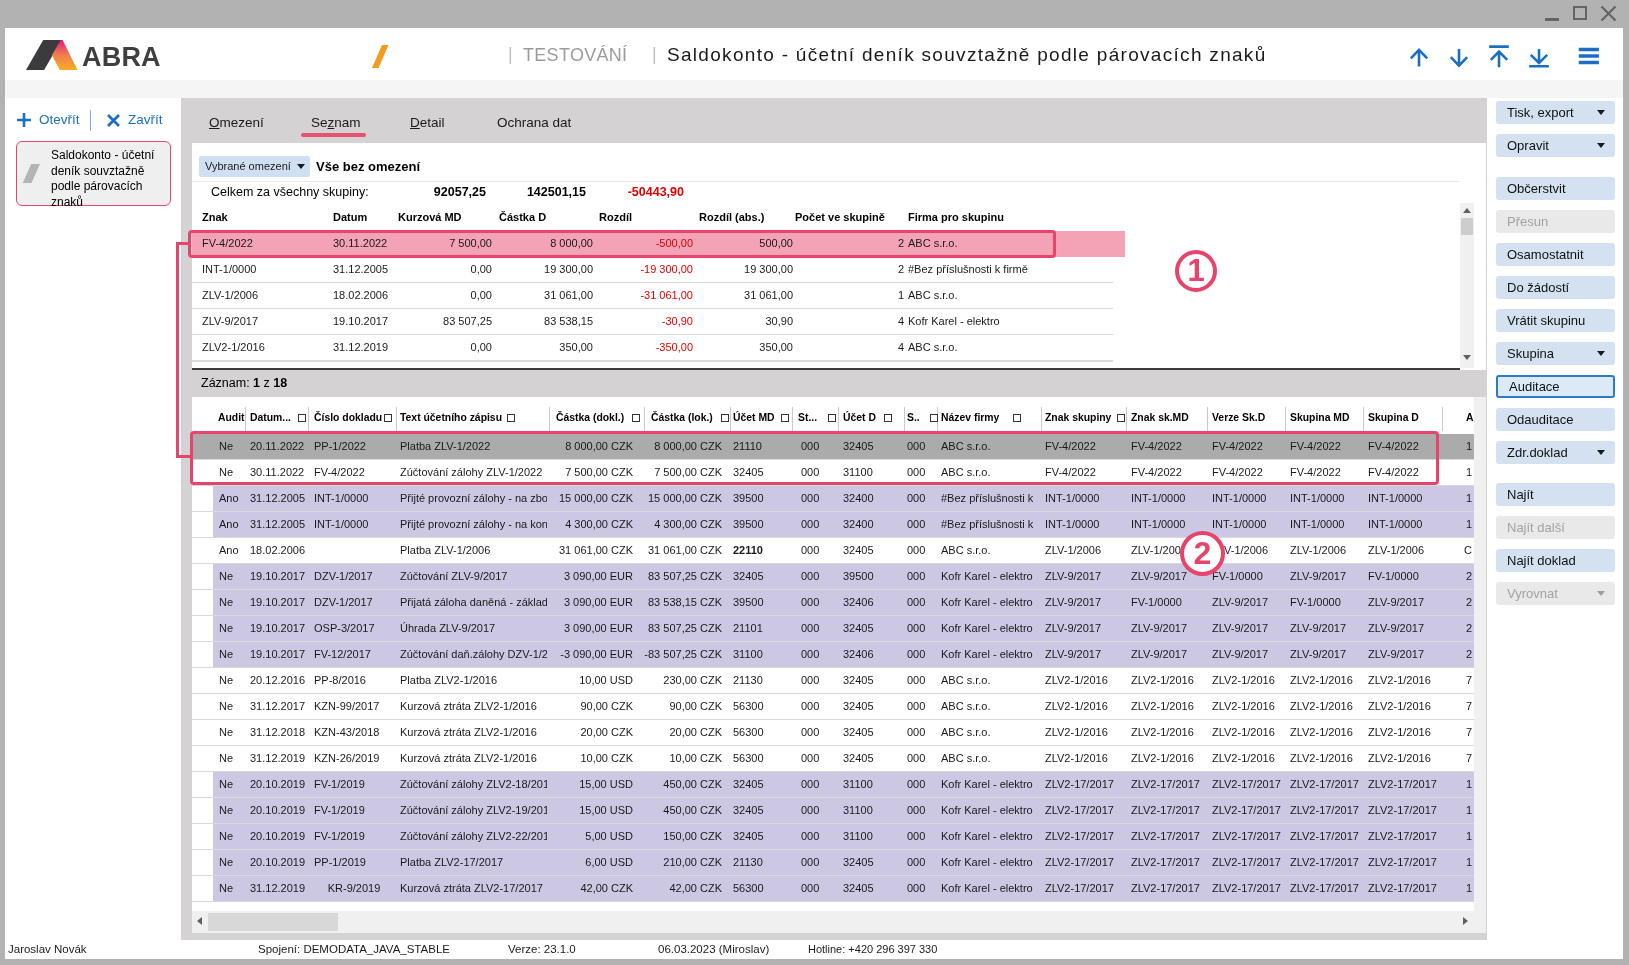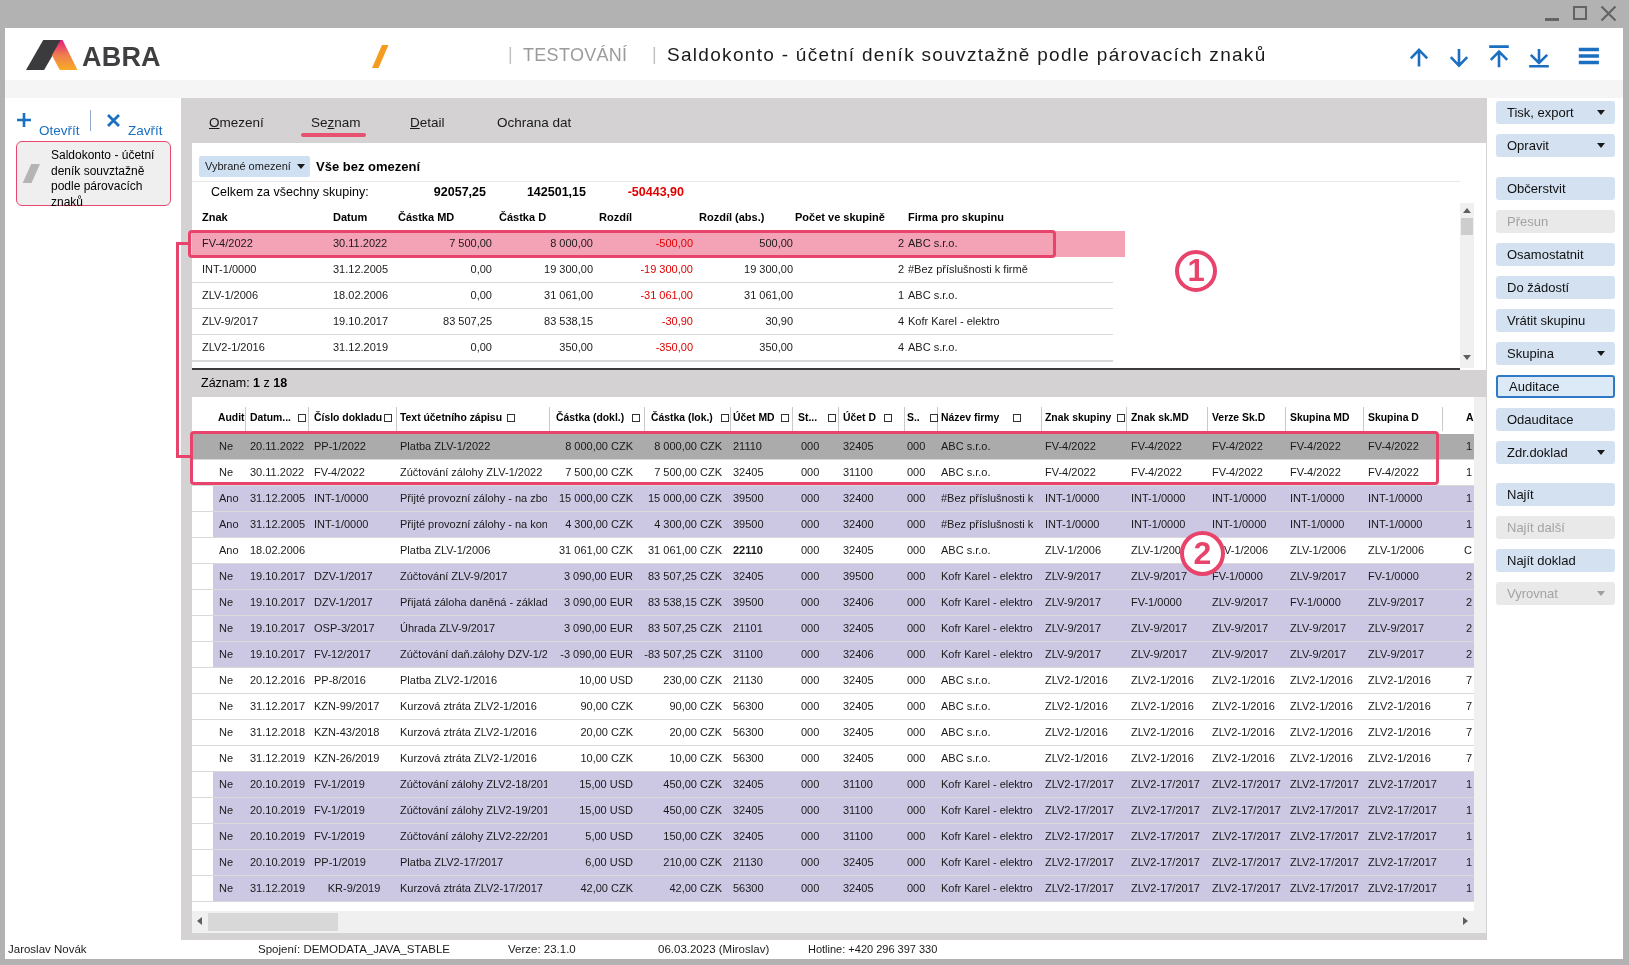--- a/index.html
+++ b/index.html
@@ -8,21 +8,21 @@
 .win {position:absolute;left:5px;top:28px;width:1618px;height:931px;background:#fff;}
 .c {position:absolute;top:0;height:25px;line-height:25px;font-size:11px;color:#1a1a1a;overflow:hidden;white-space:nowrap;}
 .r1 {position:absolute;left:192px;width:933px;height:26px;}
 .r2 {position:absolute;left:192px;width:1282px;height:26px;}
 .h2t {position:absolute;top:0;height:26px;line-height:26px;font-size:10.4px;font-weight:bold;color:#000;white-space:nowrap;}
 .hbox {position:absolute;top:9px;width:8px;height:8px;border:1px solid #333;background:#fff;}
 .btn {position:absolute;left:1496px;width:119px;height:23px;background:#d3e1f1;border-radius:3px;font-size:13px;color:#111;line-height:23px;padding-left:11px;}
 .btn.dis {background:#e9e9e9;color:#a3a3a3;}
 .btn.act {background:#dce9f6;border:2px solid #2e7ac6;line-height:19px;}
 .arr {position:absolute;right:10px;top:9px;width:0;height:0;border-left:4.5px solid transparent;border-right:4.5px solid transparent;border-top:5.5px solid #1a1a1a;}
-.blue {color:#1b6fc1;margin-top:11px;}
+.blue {color:#1b6fc1;}
 </style></head>
 <body>
 <div class="win"></div>
 
 <div class="abs" style="left:1545px;top:18px;width:14px;height:2.5px;background:#646464"></div>
 <div class="abs" style="left:1573px;top:6px;width:14px;height:14px;border:2px solid #646464"></div>
 <svg class="abs" style="left:1600px;top:5px" width="17" height="17">
     <path d="M1.5 1.5 L15.5 15.5 M15.5 1.5 L1.5 15.5" stroke="#646464" stroke-width="2.2"></path>
   </svg>
 
@@ -92,21 +92,21 @@
 <div class="abs" style="left:316px;top:156px;font-size:13px;line-height:21px;font-weight:bold;color:#000;">Vše bez omezení</div>
 
 <div class="abs" style="left:192px;top:181px;width:1268px;height:1px;background:#e8e8e8;"></div>
 <div class="abs" style="left:211px;top:182px;font-size:12.5px;line-height:21px;color:#000;">Celkem za všechny skupiny:</div>
 <div class="abs" style="left:386px;top:182px;width:100px;font-size:12.5px;line-height:21px;font-weight:bold;color:#000;text-align:right;">92057,25</div>
 <div class="abs" style="left:486px;top:182px;width:100px;font-size:12.5px;line-height:21px;font-weight:bold;color:#000;text-align:right;">142501,15</div>
 <div class="abs" style="left:584px;top:182px;width:100px;font-size:12.5px;line-height:21px;font-weight:bold;color:#e10000;text-align:right;">-50443,90</div>
 
 <div class="abs" style="left:202px;top:203px;font-size:11px;line-height:28px;font-weight:bold;">Znak</div>
 <div class="abs" style="left:333px;top:203px;font-size:11px;line-height:28px;font-weight:bold;">Datum</div>
-<div class="abs" style="left:398px;top:203px;font-size:11px;line-height:28px;font-weight:bold;">Částka MD</div>
+<div class="abs" style="left:398px;top:203px;font-size:11px;line-height:28px;font-weight:bold;">Kurzová MD</div>
 <div class="abs" style="left:499px;top:203px;font-size:11px;line-height:28px;font-weight:bold;">Částka D</div>
 <div class="abs" style="left:599px;top:203px;font-size:11px;line-height:28px;font-weight:bold;">Rozdíl</div>
 <div class="abs" style="left:699px;top:203px;font-size:11px;line-height:28px;font-weight:bold;">Rozdíl (abs.)</div>
 <div class="abs" style="left:795px;top:203px;font-size:11px;line-height:28px;font-weight:bold;">Počet ve skupině</div>
 <div class="abs" style="left:908px;top:203px;font-size:11px;line-height:28px;font-weight:bold;">Firma pro skupinu</div>
 
 <div class="abs" style="left:192px;top:231px;width:933px;height:26px;background:#f4a3b6;"></div>
 <div class="r1" style="top:231px">
     <span class="c" style="left:10px;width:120px;text-align:left;">FV-4/2022</span>
     <span class="c" style="left:141px;width:60px;text-align:left;">30.11.2022</span>

